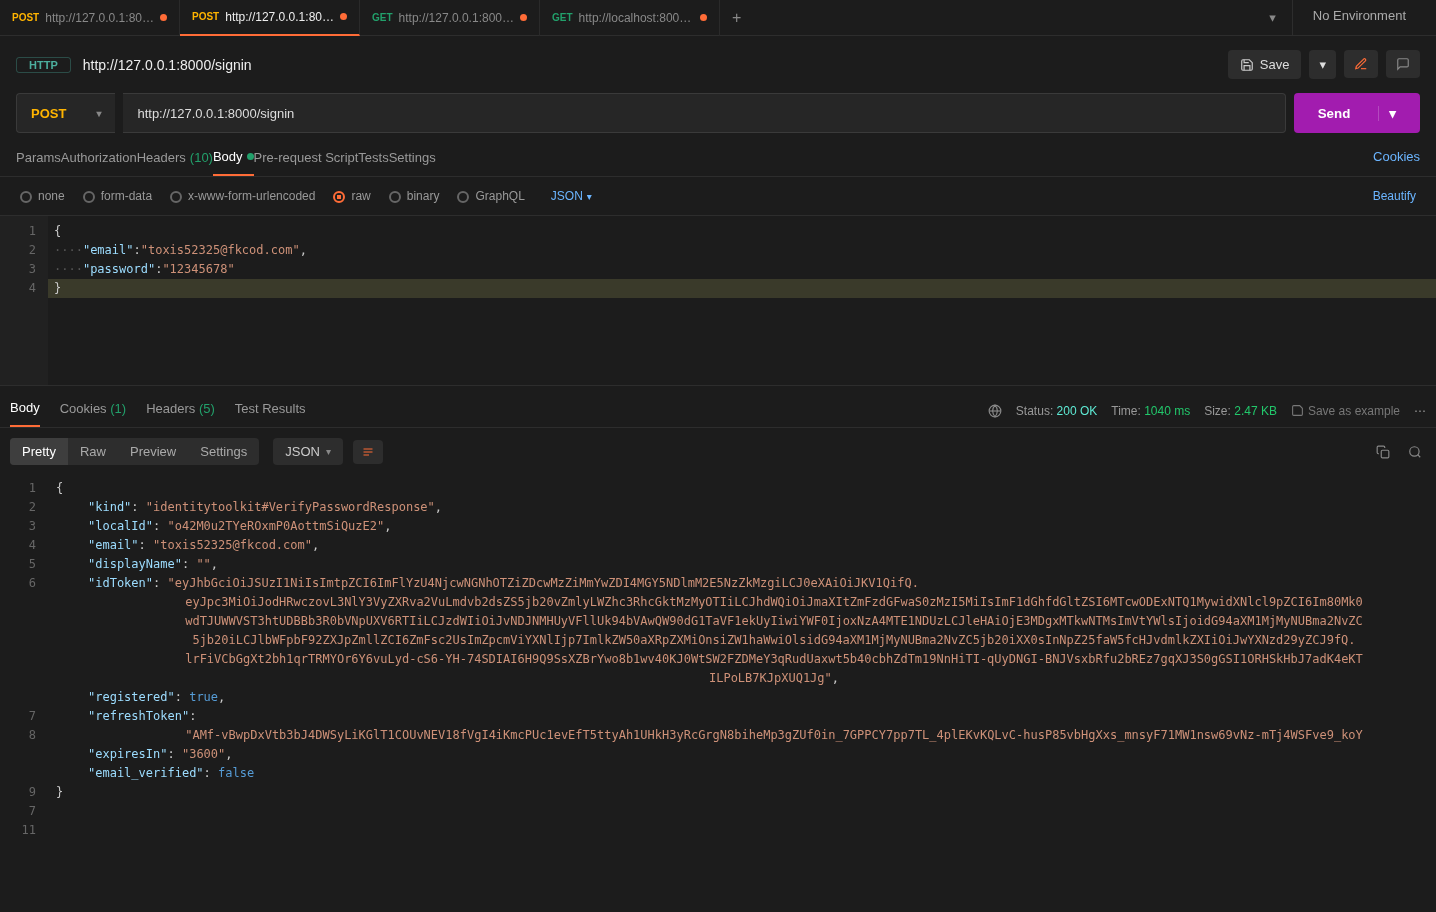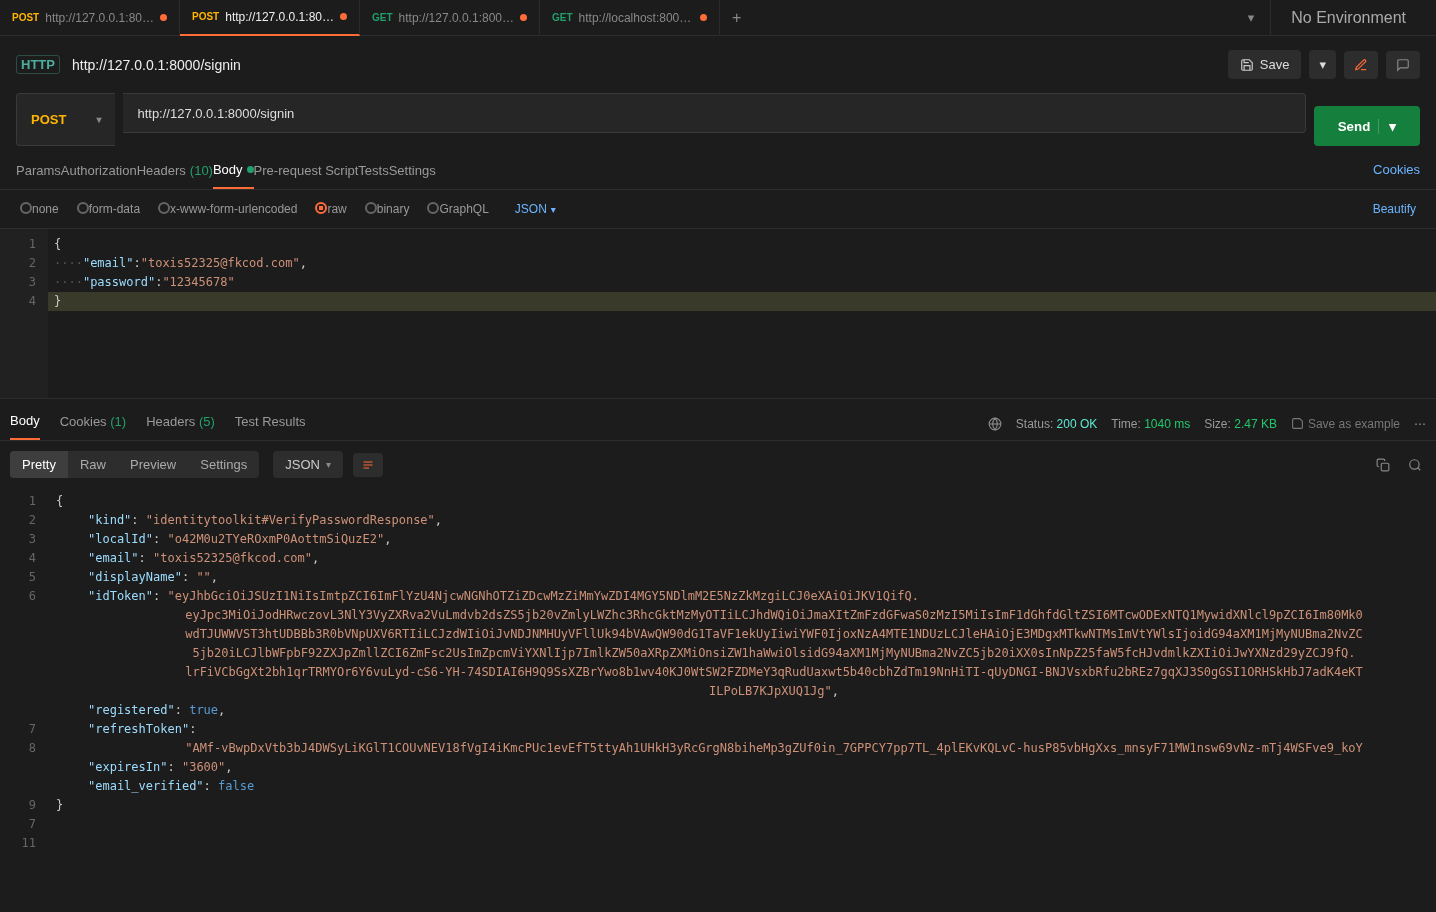--- a/index.html
+++ b/index.html
@@ -40,39 +40,39 @@
   border-bottom: 2px solid #ff6c37;
 }
 .tab .method { font-size: 10px; font-weight: 600; }
 .tab .method.post { color: #ffb400; }
 .tab .method.get { color: #22a06b; }
 .tab .title { font-size: 12px; overflow: hidden; text-overflow: ellipsis; }
 .dot { width: 7px; height: 7px; border-radius: 50%; background: #ff6c37; flex-shrink: 0; }
 .add-tab { padding: 0 12px; color: #888; cursor: pointer; font-size: 16px; }
 .tabs-right { margin-left: auto; display: flex; align-items: center; gap: 8px; padding-right: 10px; }
 .chev { color: #888; padding: 4px 8px; cursor: pointer; }
-.env-sel { color: #aaa; padding: 8px 20px; font-size: 16px; border-left: 1px solid #2d2d2d; height: 36px; display:flex; align-items:center; }
+.env-sel { color: #aaa; padding: 8px 20px; font-size: 13px; border-left: 1px solid #2d2d2d; height: 36px; display:flex; }
 
 
 .title-row {
   display: flex;
   align-items: center;
   padding: 14px 16px;
   gap: 12px;
 }
 .http-badge {
   color: #4caf9e;
-  font-size: 13px;
+  font-size: 11px;
   font-weight: 600;
   border: 1px solid #4caf9e55;
-  padding: 1px 4px;
+  padding: 1px 12px;
   border-radius: 3px;
 }
 .req-title { color: #eee; font-size: 14px; flex: 1; }
-.title-actions { display: flex; gap: 8px; align-items: flex-end; }
+.title-actions { display: flex; gap: 8px; align-items: flex-start; }
 .btn {
   background: #2d2d2d;
   border: none;
   color: #ddd;
   padding: 7px 12px;
   border-radius: 4px;
   cursor: pointer;
   display: flex;
   align-items: center;
   gap: 6px;
@@ -105,32 +105,31 @@
   background: #262626;
   border: 1px solid #3a3a3a;
   border-radius: 0 4px 4px 0;
   padding: 0 14px;
   color: #ddd;
   font-size: 13px;
   height: 40px;
   border-left: none;
 }
 .send-btn {
-  background: #15803d;
+  background: #a21caf;
   color: #fff;
   border: none;
   padding: 0 24px;
   border-radius: 4px;
   font-weight: 600;
   cursor: pointer;
   display: flex;
   align-items: center;
-  gap: 4px;
+  gap: 24px;
   height: 40px;
-  margin-top: 13px;
 }
 .send-chev { border-left:1px solid #ffffff33; padding-left:10px; margin-left:4px;}
 
 
 .req-tabs {
   display: flex;
   padding: 16px 16px 0;
   font-size: 13px;
   border-bottom: 1px solid #2d2d2d;
 }
@@ -142,21 +141,21 @@
 
 
 .body-type-row {
   display:flex;
   padding: 12px 20px;
   gap: 18px;
   align-items:center;
   font-size:12px;
   color:#999;
 }
-.radio { display:flex;align-items:flex-start;cursor:pointer; }
+.radio { display:flex;align-items:flex-end;gap:6px;cursor:pointer; }
 .radio .circ { width:12px;height:12px;border-radius:50%;border:2px solid #666; }
 .radio.sel .circ { border-color:#ff6c37; background: radial-gradient(#ff6c37 40%, transparent 45%); }
 .body-format { color:#6bb5ff; margin-left:8px; cursor:pointer; display:flex;align-items:center;gap:4px;}
 .beautify-link { margin-left:auto; color:#6bb5ff; cursor:pointer; }
 
 
 .editor {
   display:flex;
   font-size:12px;
   height: 170px;

